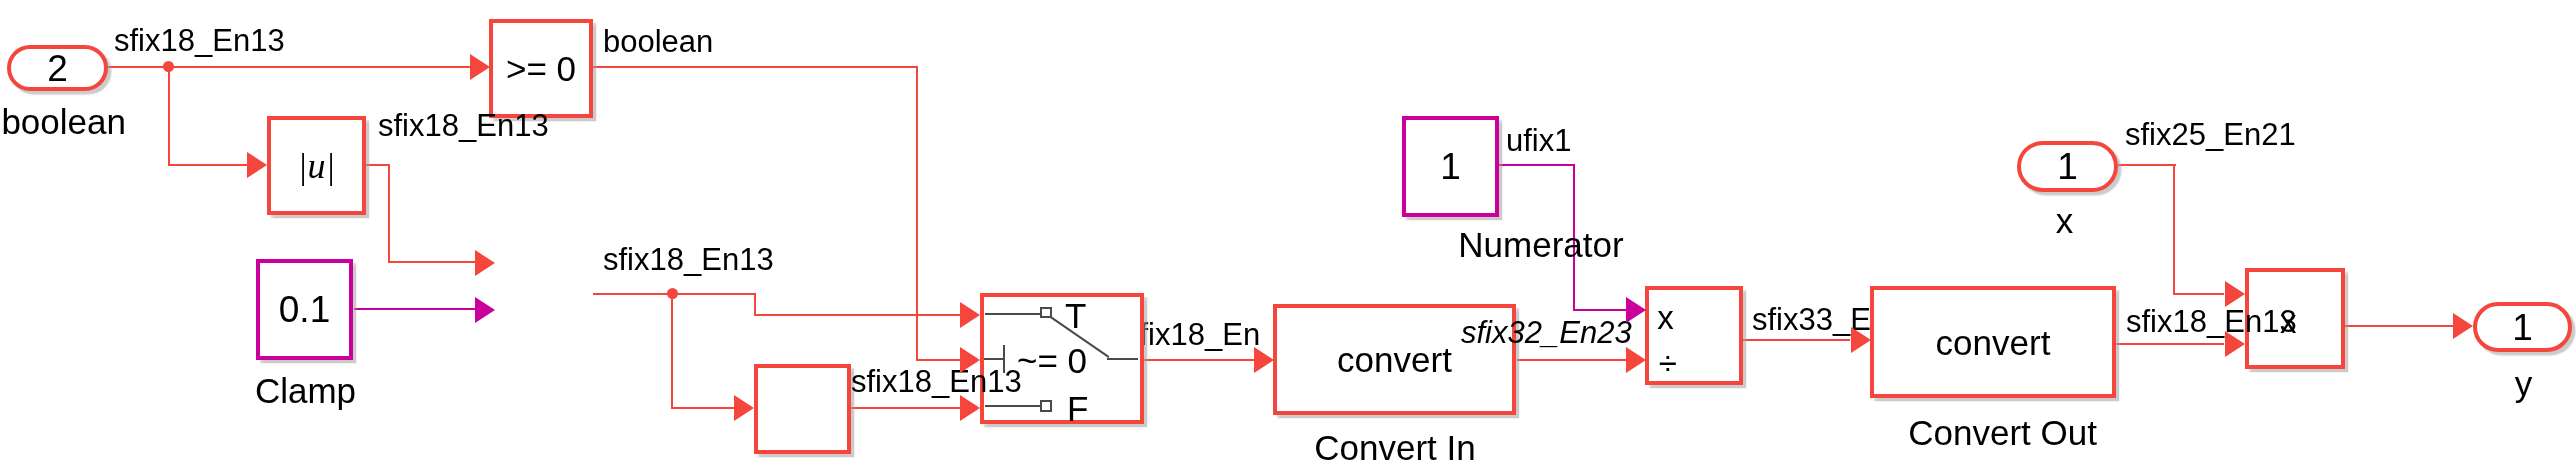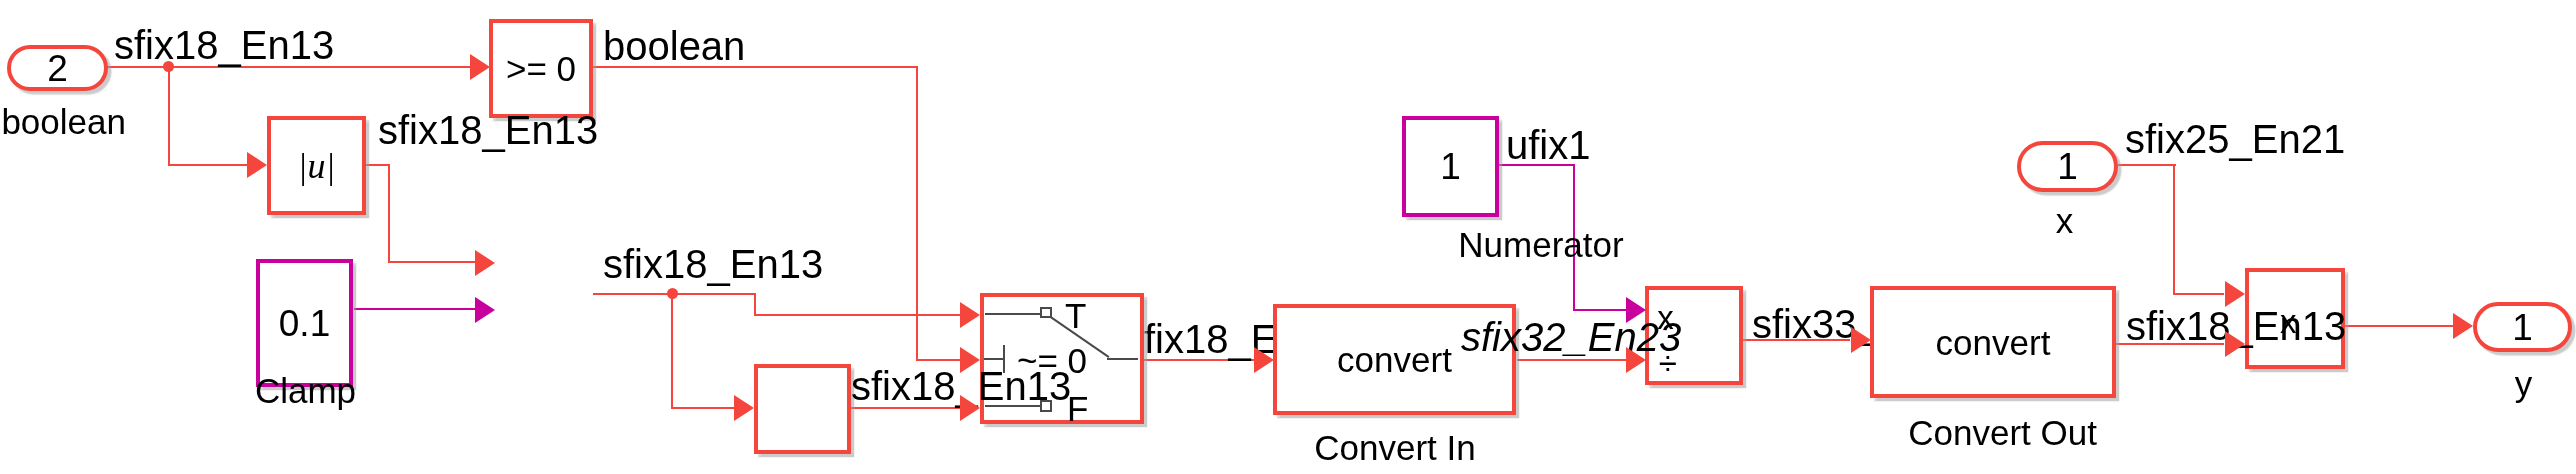--- a/index.html
+++ b/index.html
@@ -16,21 +16,21 @@
     border:4.9px solid var(--red); z-index:3;
     display:flex; align-items:center; justify-content:center;
     box-shadow:3.5px 3.5px 1.4px rgba(160,160,160,0.55);
   }
   .blk.mag{border-color:var(--magenta);}
   .blk .btxt{font-size:35px; line-height:1;}
   .blk .bnum{font-size:37px; line-height:1;}
   .oval{border-radius:31px;}
   .abs-glyph{font-family:"Liberation Serif", serif; font-style:italic; font-size:36px;}
   
-  .lbl{position:absolute; font-size:40px; line-height:1; white-space:nowrap; z-index:4;text-align:right;}
+  .lbl{position:absolute; font-size:31px; line-height:1; white-space:nowrap; z-index:4;text-align:right;}
   .lbl.under{z-index:2;}
   .cap{position:absolute; font-size:35px; line-height:1; white-space:nowrap; z-index:4; text-align:center;}
   
   .wh{position:absolute; height:2.1px; background:var(--red); z-index:1;}
   .wv{position:absolute; width:2.1px;  background:var(--red); z-index:1;}
   .wh.m,.wv.m{background:var(--magenta);}
   
   .ah{position:absolute; width:0; height:0; z-index:5;
       border-top:13px solid transparent; border-bottom:13px solid transparent;
       border-left:20px solid var(--red);}
@@ -68,21 +68,21 @@
   <div class="cap" style="left:2468px;top:366px;width:111px;">y</div>
 
   <div class="blk" style="left:489px;top:18.7px;width:104px;height:99px;">
     <span class="btxt">&gt;= 0</span>
   </div>
 
   <div class="blk" style="left:267px;top:116px;width:99px;height:99px;">
     <span class="abs-glyph">|u|</span>
   </div>
 
-  <div class="blk mag" style="left:256px;top:259px;width:97px;height:128px;">
+  <div class="blk mag" style="left:256px;top:259px;width:97px;height:101px;">
     <span class="bnum">0.1</span>
   </div>
   <div class="cap" style="left:250px;top:373px;width:111px;">Clamp</div>
 
 
   <div class="blk" style="left:754px;top:364px;width:97px;height:90px;"></div>
 
   <div class="blk" style="left:980px;top:293px;width:164px;height:131px;">
     <div class="swl-h" style="left:1.4px;top:16px;width:55px;"></div>
     <div class="swsq" style="left:56px;top:9.7px;"></div>

